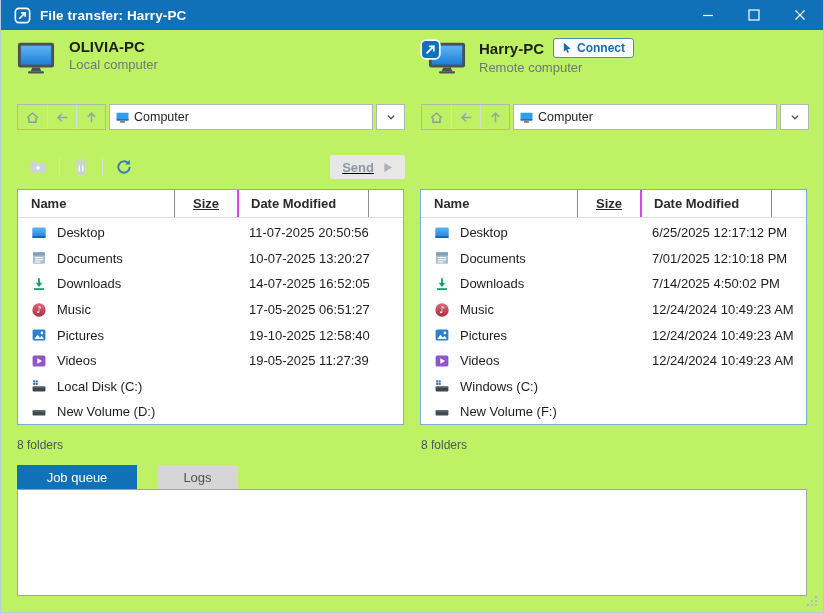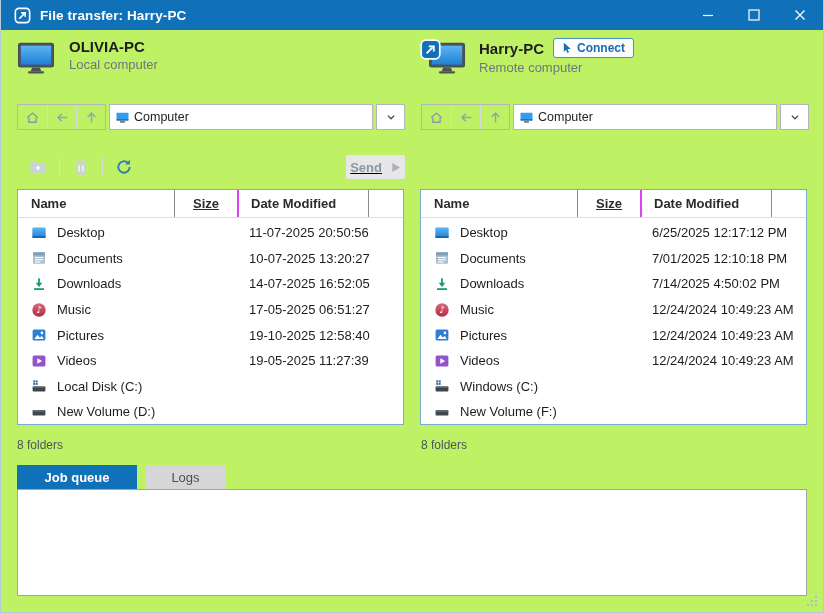--- a/index.html
+++ b/index.html
@@ -46,21 +46,21 @@
   .combo-drop { width:29px; border:1px solid #b0b6bc; display:flex; align-items:center; justify-content:center; background:#fff; }
   .combo-drop svg { width:14px; height:14px; }
 
   
   .tool-row { margin-top:23px; }
   .toolbar { height:28px; display:flex; align-items:center; }
   .tool-btn { width:26px; height:24px; display:flex; align-items:center; justify-content:center; }
   .tool-btn svg { width:18px; height:18px; }
   .tool-sep { width:1px; height:18px; background:#dcdcdc; margin:0 8px; }
   .t-spacer { flex:1; }
-  .xfer-btn { display:flex; align-items:center; justify-content:center; gap:8px; height:24px; background:#e7e7e7; border-radius:2px; padding:0 4px;text-decoration:underline; }
+  .xfer-btn { display:flex; align-items:center; justify-content:center; gap:8px; height:24px; background:#e7e7e7; border-radius:2px; padding:0 12px;text-decoration:underline; }
   .xfer-label { font-size:13px; font-weight:700; color:#8d97a3; }
   .xfer-btn svg { width:11px; height:11px; }
   .refresh-left { color:#3a78b8; }
   .refresh-right { color:#53647a; }
   .margin-left-8 { margin-left:8px; }
 
   
   .table-row-wrap { margin-top:8px; }
   .filetable { width:388px; height:236px; border:1px solid #7dabd6; background:#fff; display:flex; flex-direction:column; }
   .fheader { display:flex; height:28px; align-items:stretch; border-bottom:1px solid #dedede; flex:0 0 auto; }
@@ -76,21 +76,21 @@
   .c-size { width:63px; font-size:13px; color:#1d1d1d; text-align:center; }
   .c-date { width:131px; padding-left:12px; font-size:13px; color:#1d1d1d; white-space:nowrap; }
 
   
   .status-row { margin-top:10px; }
   .status-text { font-size:12px; color:#4c555e; }
 
   
   .tabs-row { margin-top:12px; display:flex; }
   .tab { height:24px; display:flex; align-items:center; justify-content:center; font-size:13px; }
-  .tab-active { width:120px; background:#1171b8; color:#fff; font-weight:700; margin-right:8px; }
+  .tab-active { width:120px; background:#1171b8; color:#fff; font-weight:400; margin-right:20px; }
   .tab-inactive { width:81px; background:#d6d6d6; color:#4f4f4f; }
   .queue-panel { width:100%; height:107px; border:1px solid #a3a3a3; background:#fff; }
 
   .resize-grip { position:absolute; right:5px; bottom:5px; width:13px; height:13px; }
 </style>
 </head>
 <body>
 
 <svg width="0" height="0" style="position:absolute">
   <defs>

